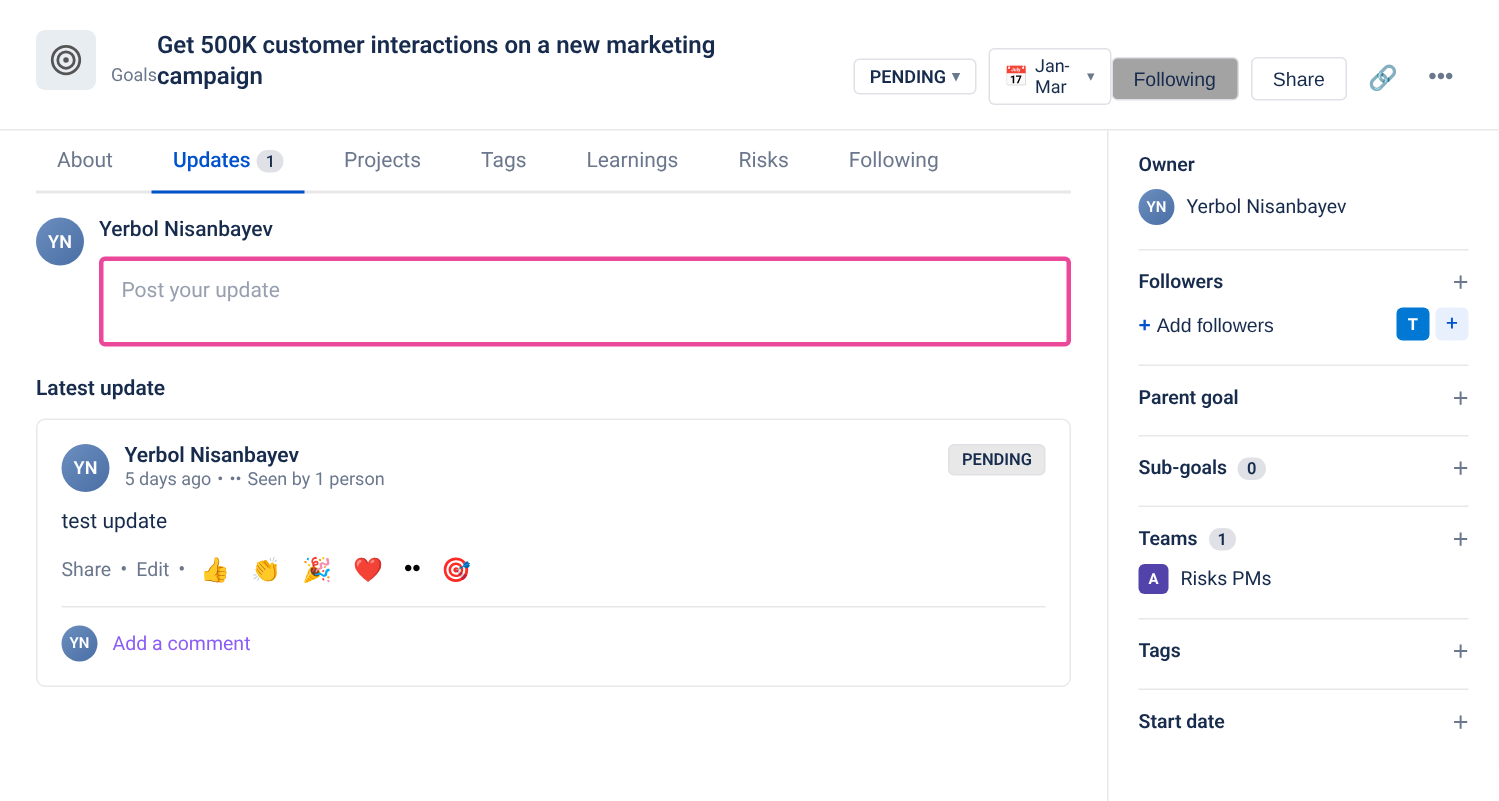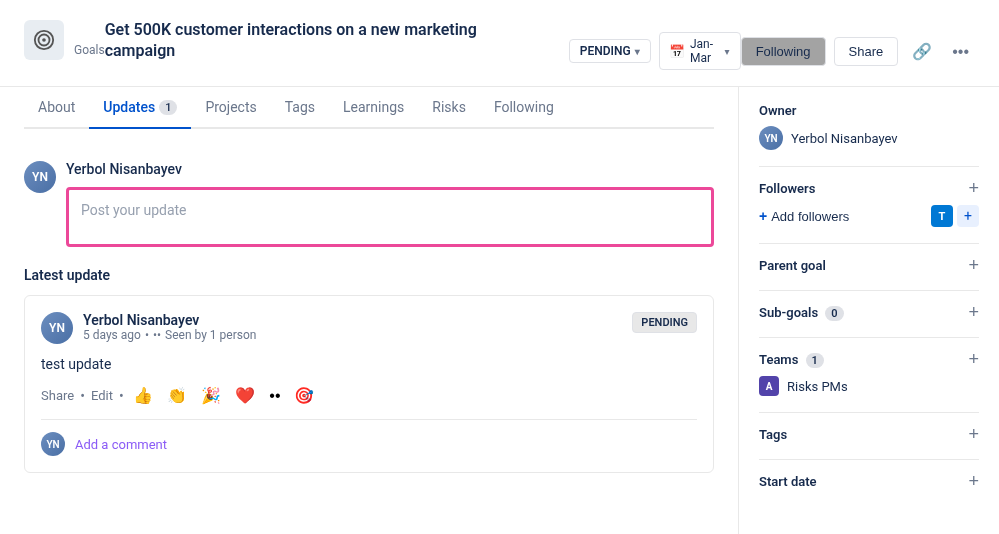--- a/index.html
+++ b/index.html
@@ -144,23 +144,23 @@
       padding: 0 24px 24px 24px;
       border-right: 1px solid #e8e8e8;
     }
     .right-panel {
       width: 260px;
       padding: 16px 20px;
       flex-shrink: 0;
     }
     .tabs {
       display: flex;
-      gap: 0;
+      gap: 12px;
       border-bottom: 2px solid #e8e8e8;
-      margin-bottom: 32px;
+      margin-bottom: 16px;
     }
     .tab {
       padding: 12px 14px;
       font-size: 14px;
       color: #6b778c;
       cursor: pointer;
       border-bottom: 2px solid transparent;
       margin-bottom: -2px;
       display: flex;
       align-items: center;

